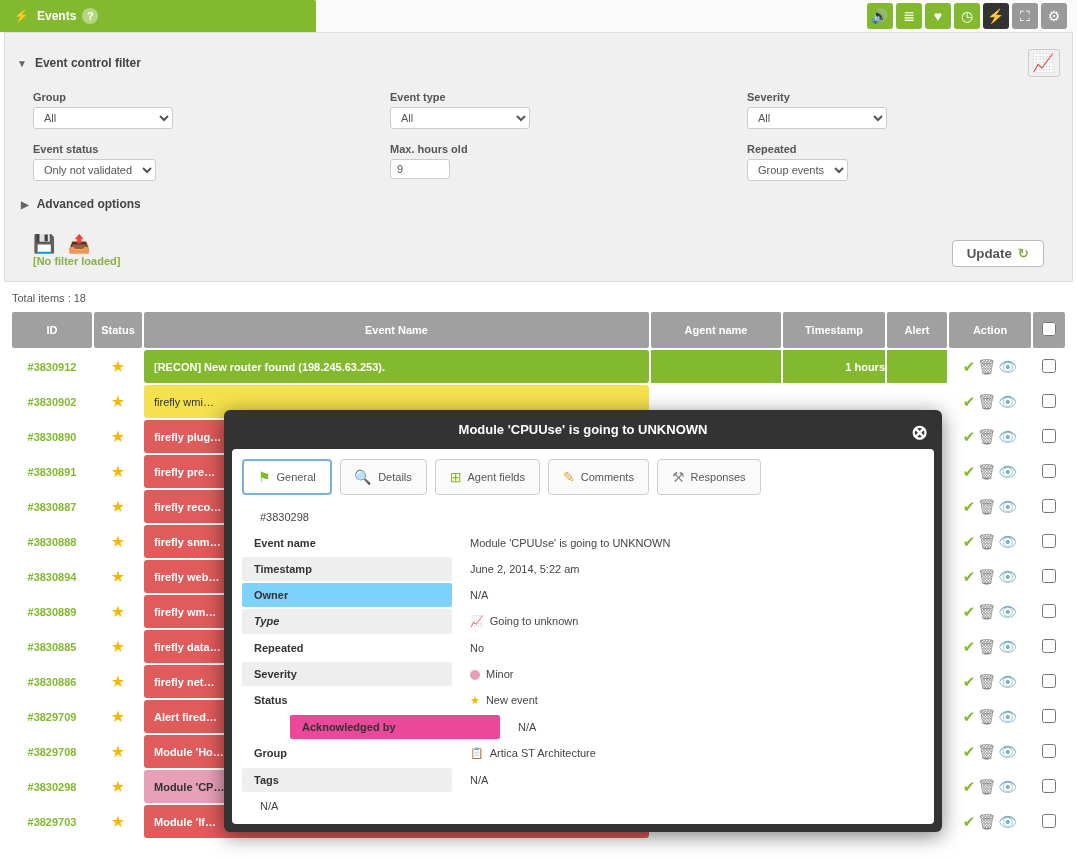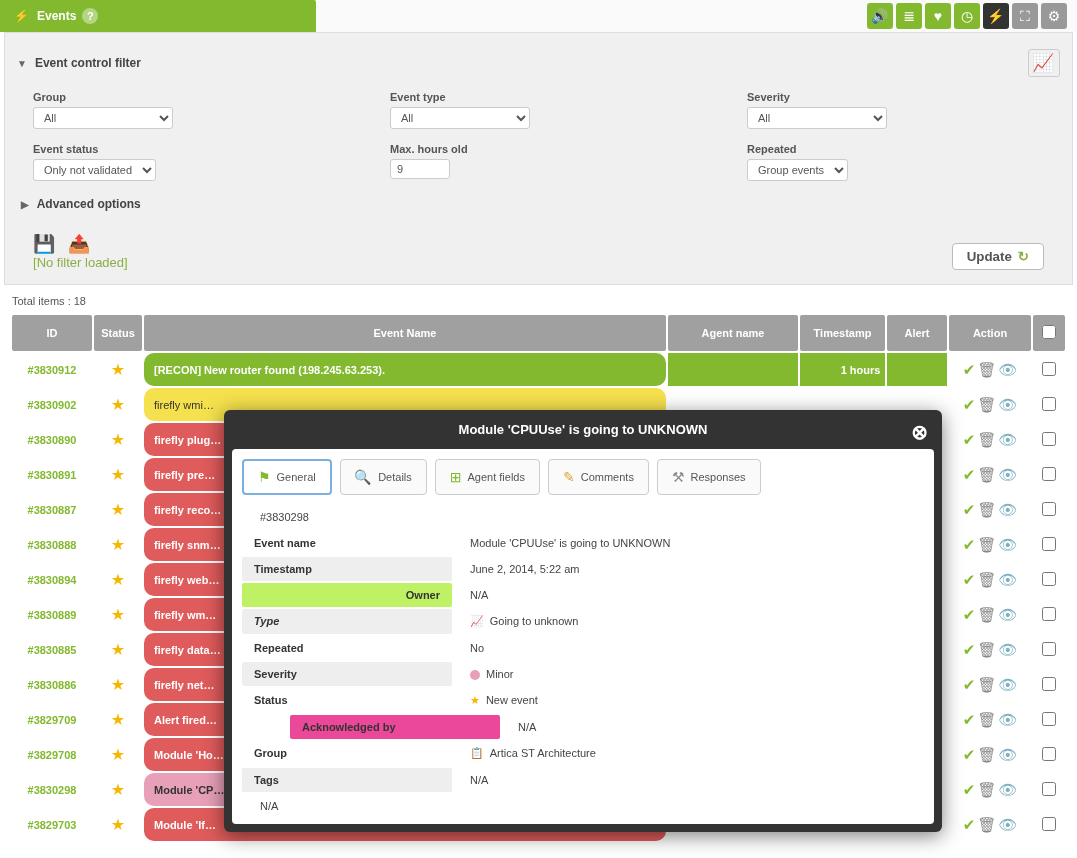--- a/index.html
+++ b/index.html
@@ -13,38 +13,38 @@
 .hicon.grey { background: #999; }
 .content { padding: 10px 12px; background: #f0f0f0; border: 1px solid #ddd; margin: 0 4px; }
 .section-title { font-weight: bold; color: #444; font-size: 12px; padding: 6px 0 10px 0; display:flex; align-items:center; gap:8px;}
 .filter-row { display: flex; gap: 60px; padding: 4px 16px 10px 16px; }
 .filter-col { flex: 1; }
 .flabel { font-weight: bold; color: #555; margin-bottom: 4px; display:block; font-size:11px;}
 select, input[type=text] { font-size: 11px; padding: 3px 6px; border: 1px solid #ccc; border-radius: 3px; background:#fff; color:#555;}
 select.wide { min-width: 140px; }
 .icons-row { padding: 12px 16px 4px 16px; display:flex; align-items:flex-end;}
 .mini-icon { font-size: 18px; color: #82b92e; margin-right: 10px; cursor:pointer;}
-.no-filter { color: #8aae48; font-size: 13px; font-weight:normal;}
+.no-filter { color: #8aae48; font-size: 11px; font-weight:bold;}
 .no-filter .bracket{color:#82b92e;}
 .update-btn { margin-left:auto; background:#fff; border:1px solid #bbb; border-radius:4px; padding:5px 14px; font-weight:bold; color:#555; display:flex; align-items:center; gap:6px; cursor:pointer;}
 .total-items { padding: 10px 12px 6px 12px; color:#555; font-size:11px;}
 .table-wrap { padding: 0 10px; }
 table { width: 100%; border-collapse: separate; border-spacing: 2px; }
 th { background: #a0a0a0; color: #fff; font-weight: bold; padding: 10px 6px; font-size:11px; border-radius:2px;}
 td { padding: 0; font-size: 11px; vertical-align: middle; }
 td.id-cell { color: #82b92e; font-weight: bold; text-align: center; width: 80px; height:33px;}
 td.status-cell { text-align: center; width: 48px; color: #f5b800; font-size:16px;}
-td.event-cell { color: #fff; font-weight: bold; padding: 8px 10px; border-radius: 10px; height:33px;}
+td.event-cell { color: #fff; font-weight: bold; padding: 8px 10px; border-radius: 3px; height:33px;}
 td.event-cell.green { background: #82b92e; }
 td.event-cell.yellow { background: #f5e04d; color:#333; font-weight:normal;}
 td.event-cell.red { background: #e05b5b; }
 td.event-cell.pink { background: #e8a0b8; color:#333;}
 td.agent-cell { background: #82b92e; width: 130px; }
 td.agent-cell.green { background: #82b92e; }
-td.ts-cell { text-align:center; color:#fff; font-weight:bold; width:85px;padding-left:36px;}
+td.ts-cell { text-align:right; color:#fff; font-weight:bold; width:102px;padding-left:36px;}
 td.ts-cell.green { background: #82b92e; }
 td.alert-cell { width: 60px; background:#82b92e;}
 td.action-cell { text-align:center; width:82px; white-space:nowrap;}
 .action-cell span { display:inline-block; margin:0 1px; font-size:15px;}
 .check-ico { color:#82b92e;}
 .trash-ico { color:#888;}
 .eye-ico { color:#7ab0c0;}
 td.cb-cell { text-align:center; width:32px;}
 th.cb-head { width:32px;}
 input[type=checkbox]{ width:14px; height:14px;}
@@ -338,21 +338,21 @@
         </div>
         <div class="detail-row">
           <div class="lbl" style="background: rgb(255, 255, 255);">Event name</div>
           <div class="val">Module 'CPUUse' is going to UNKNOWN</div>
         </div>
         <div class="detail-row">
           <div class="lbl" style="background: rgb(238, 238, 238);">Timestamp</div>
           <div class="val">June 2, 2014, 5:22 am</div>
         </div>
         <div class="detail-row">
-          <div class="lbl" style="background: #bef264; text-align: right;">Owner</div>
+          <div class="lbl" style="background: #7dd3fc;">Owner</div>
           <div class="val">N/A</div>
         </div>
         <div class="detail-row">
           <div class="lbl" style="background: rgb(238, 238, 238); font-style: italic;">Type</div>
           <div class="val"><span style="margin-right:6px;">📈</span>Going to unknown</div>
         </div>
         <div class="detail-row">
           <div class="lbl" style="background: rgb(255, 255, 255);">Repeated</div>
           <div class="val">No</div>
         </div>

